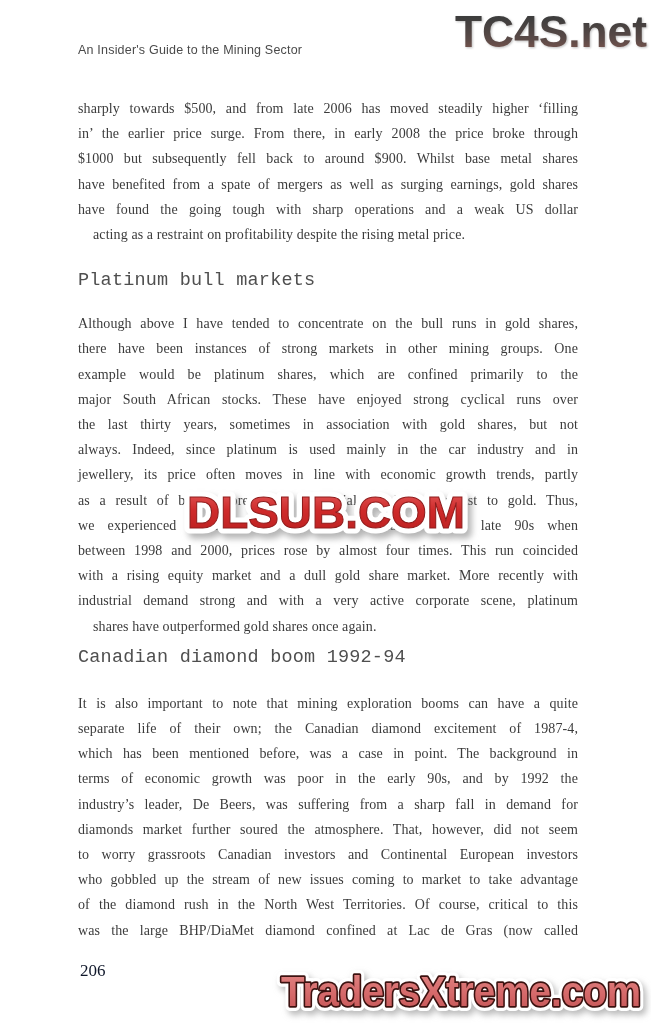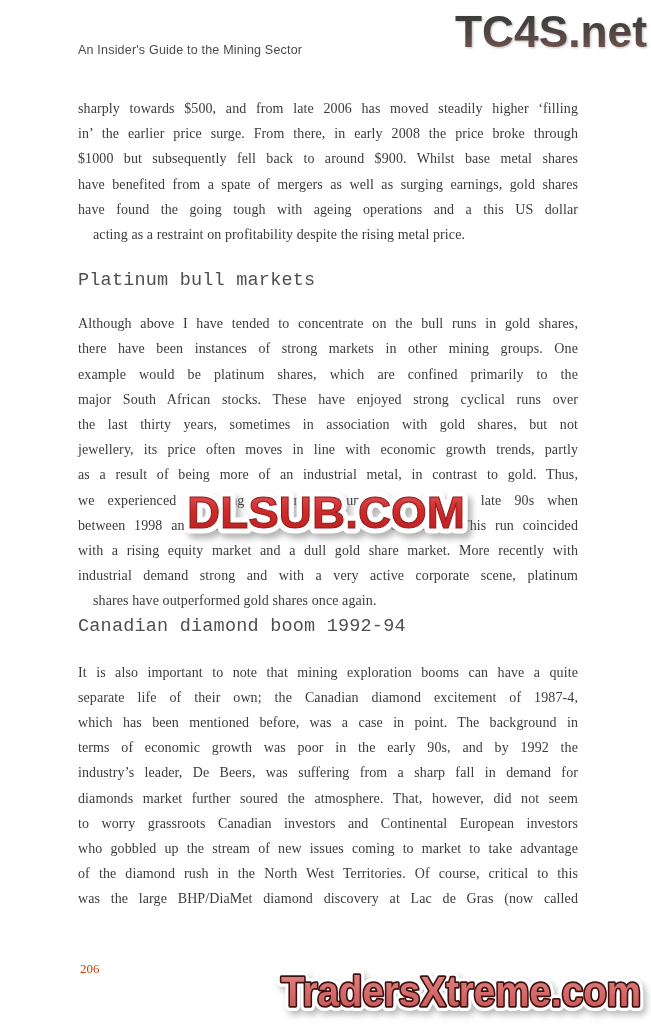--- a/index.html
+++ b/index.html
@@ -32,24 +32,24 @@
   }
   .line.lastline{text-align-last:left;margin-left:15px;}
   .sec-heading{
     font-family:Liberation Mono, monospace;
     font-weight:normal;
     font-size:18.5px;line-height:26px;
     color:#4f4f4f;letter-spacing:0.2px;
     margin:0;
   }
   .sec-heading.h1{margin:21px 0 17px 0;}
-  .sec-heading.h2{margin:0 0 20px 0;}
+  .sec-heading.h2{margin:6px 0 20px 0;}
   .page-number{
     position:absolute;left:80px;top:961px;
-    font-size:13px;color:#c2410c;
+    font-size:17px;color:#0f172a;
   }
   .wm-center{position:absolute;left:176px;top:482px;width:300px;height:62px;}
   .wm-bottom{position:absolute;left:271px;top:962px;width:380px;height:58px;}
   svg text{font-family:"Liberation Sans","DejaVu Sans",sans-serif;font-weight:bold;}
   .shadowed{filter:drop-shadow(4px 5px 3px rgba(120,120,120,0.55));}
   .shadowed2{filter:drop-shadow(3px 4px 3px rgba(130,130,130,0.55));}
   .logo-shadow{filter:drop-shadow(1px 1px 1px rgba(0,0,0,0.25));}
 </style>
 </head>
 <body>
@@ -70,32 +70,33 @@
       <text x="197" y="43" text-anchor="end" font-size="45" textLength="192" lengthAdjust="spacingAndGlyphs" fill="url(#logoGrad)">TC4S.net</text>
     </svg>
   </div>
 
   <div class="body-col">
     <div>
         <div class="line">sharply towards $500, and from late 2006 has moved steadily higher ‘filling</div>
         <div class="line">in’ the earlier price surge. From there, in early 2008 the price broke through</div>
         <div class="line">$1000 but subsequently fell back to around $900. Whilst base metal shares</div>
         <div class="line">have benefited from a spate of mergers as well as surging earnings, gold shares</div>
-        <div class="line">have found the going tough with ageing operations and a this US dollar</div>
+        <div class="line">have found the going tough with sharp operations and a weak US dollar</div>
         <div class="line lastline">acting as a restraint on profitability despite the rising metal price.</div>
       </div>
 
     <h2 class="sec-heading h1">Platinum bull markets</h2>
 
     <div>
         <div class="line">Although above I have tended to concentrate on the bull runs in gold shares,</div>
         <div class="line">there have been instances of strong markets in other mining groups. One</div>
         <div class="line">example would be platinum shares, which are confined primarily to the</div>
         <div class="line">major South African stocks. These have enjoyed strong cyclical runs over</div>
         <div class="line">the last thirty years, sometimes in association with gold shares, but not</div>
+        <div class="line">always. Indeed, since platinum is used mainly in the car industry and in</div>
         <div class="line">jewellery, its price often moves in line with economic growth trends, partly</div>
         <div class="line">as a result of being more of an industrial metal, in contrast to gold. Thus,</div>
         <div class="line">we experienced a strong run in platinum shares in the late 90s when</div>
         <div class="line">between 1998 and 2000, prices rose by almost four times. This run coincided</div>
         <div class="line">with a rising equity market and a dull gold share market. More recently with</div>
         <div class="line">industrial demand strong and with a very active corporate scene, platinum</div>
         <div class="line lastline">shares have outperformed gold shares once again.</div>
       </div>
 
     <h2 class="sec-heading h2">Canadian diamond boom 1992-94</h2>
@@ -103,21 +104,21 @@
     <div>
         <div class="line">It is also important to note that mining exploration booms can have a quite</div>
         <div class="line">separate life of their own; the Canadian diamond excitement of 1987-4,</div>
         <div class="line">which has been mentioned before, was a case in point. The background in</div>
         <div class="line">terms of economic growth was poor in the early 90s, and by 1992 the</div>
         <div class="line">industry’s leader, De Beers, was suffering from a sharp fall in demand for</div>
         <div class="line">diamonds market further soured the atmosphere. That, however, did not seem</div>
         <div class="line">to worry grassroots Canadian investors and Continental European investors</div>
         <div class="line">who gobbled up the stream of new issues coming to market to take advantage</div>
         <div class="line">of the diamond rush in the North West Territories. Of course, critical to this</div>
-        <div class="line">was the large BHP/DiaMet diamond discovery at Lac de Gras (now called</div>
+        <div class="line">was the large BHP/DiaMet diamond confined at Lac de Gras (now called</div>
       </div>
   </div>
 
   <div class="wm-center">
     <svg class="shadowed" width="300" height="62" viewBox="0 0 300 62">
       <defs>
         <linearGradient id="redGrad" x1="0" y1="0" x2="0" y2="1">
           <stop offset="0" stop-color="#e25c5c"></stop>
           <stop offset="0.45" stop-color="#cf2b2b"></stop>
           <stop offset="1" stop-color="#b91e1e"></stop>

